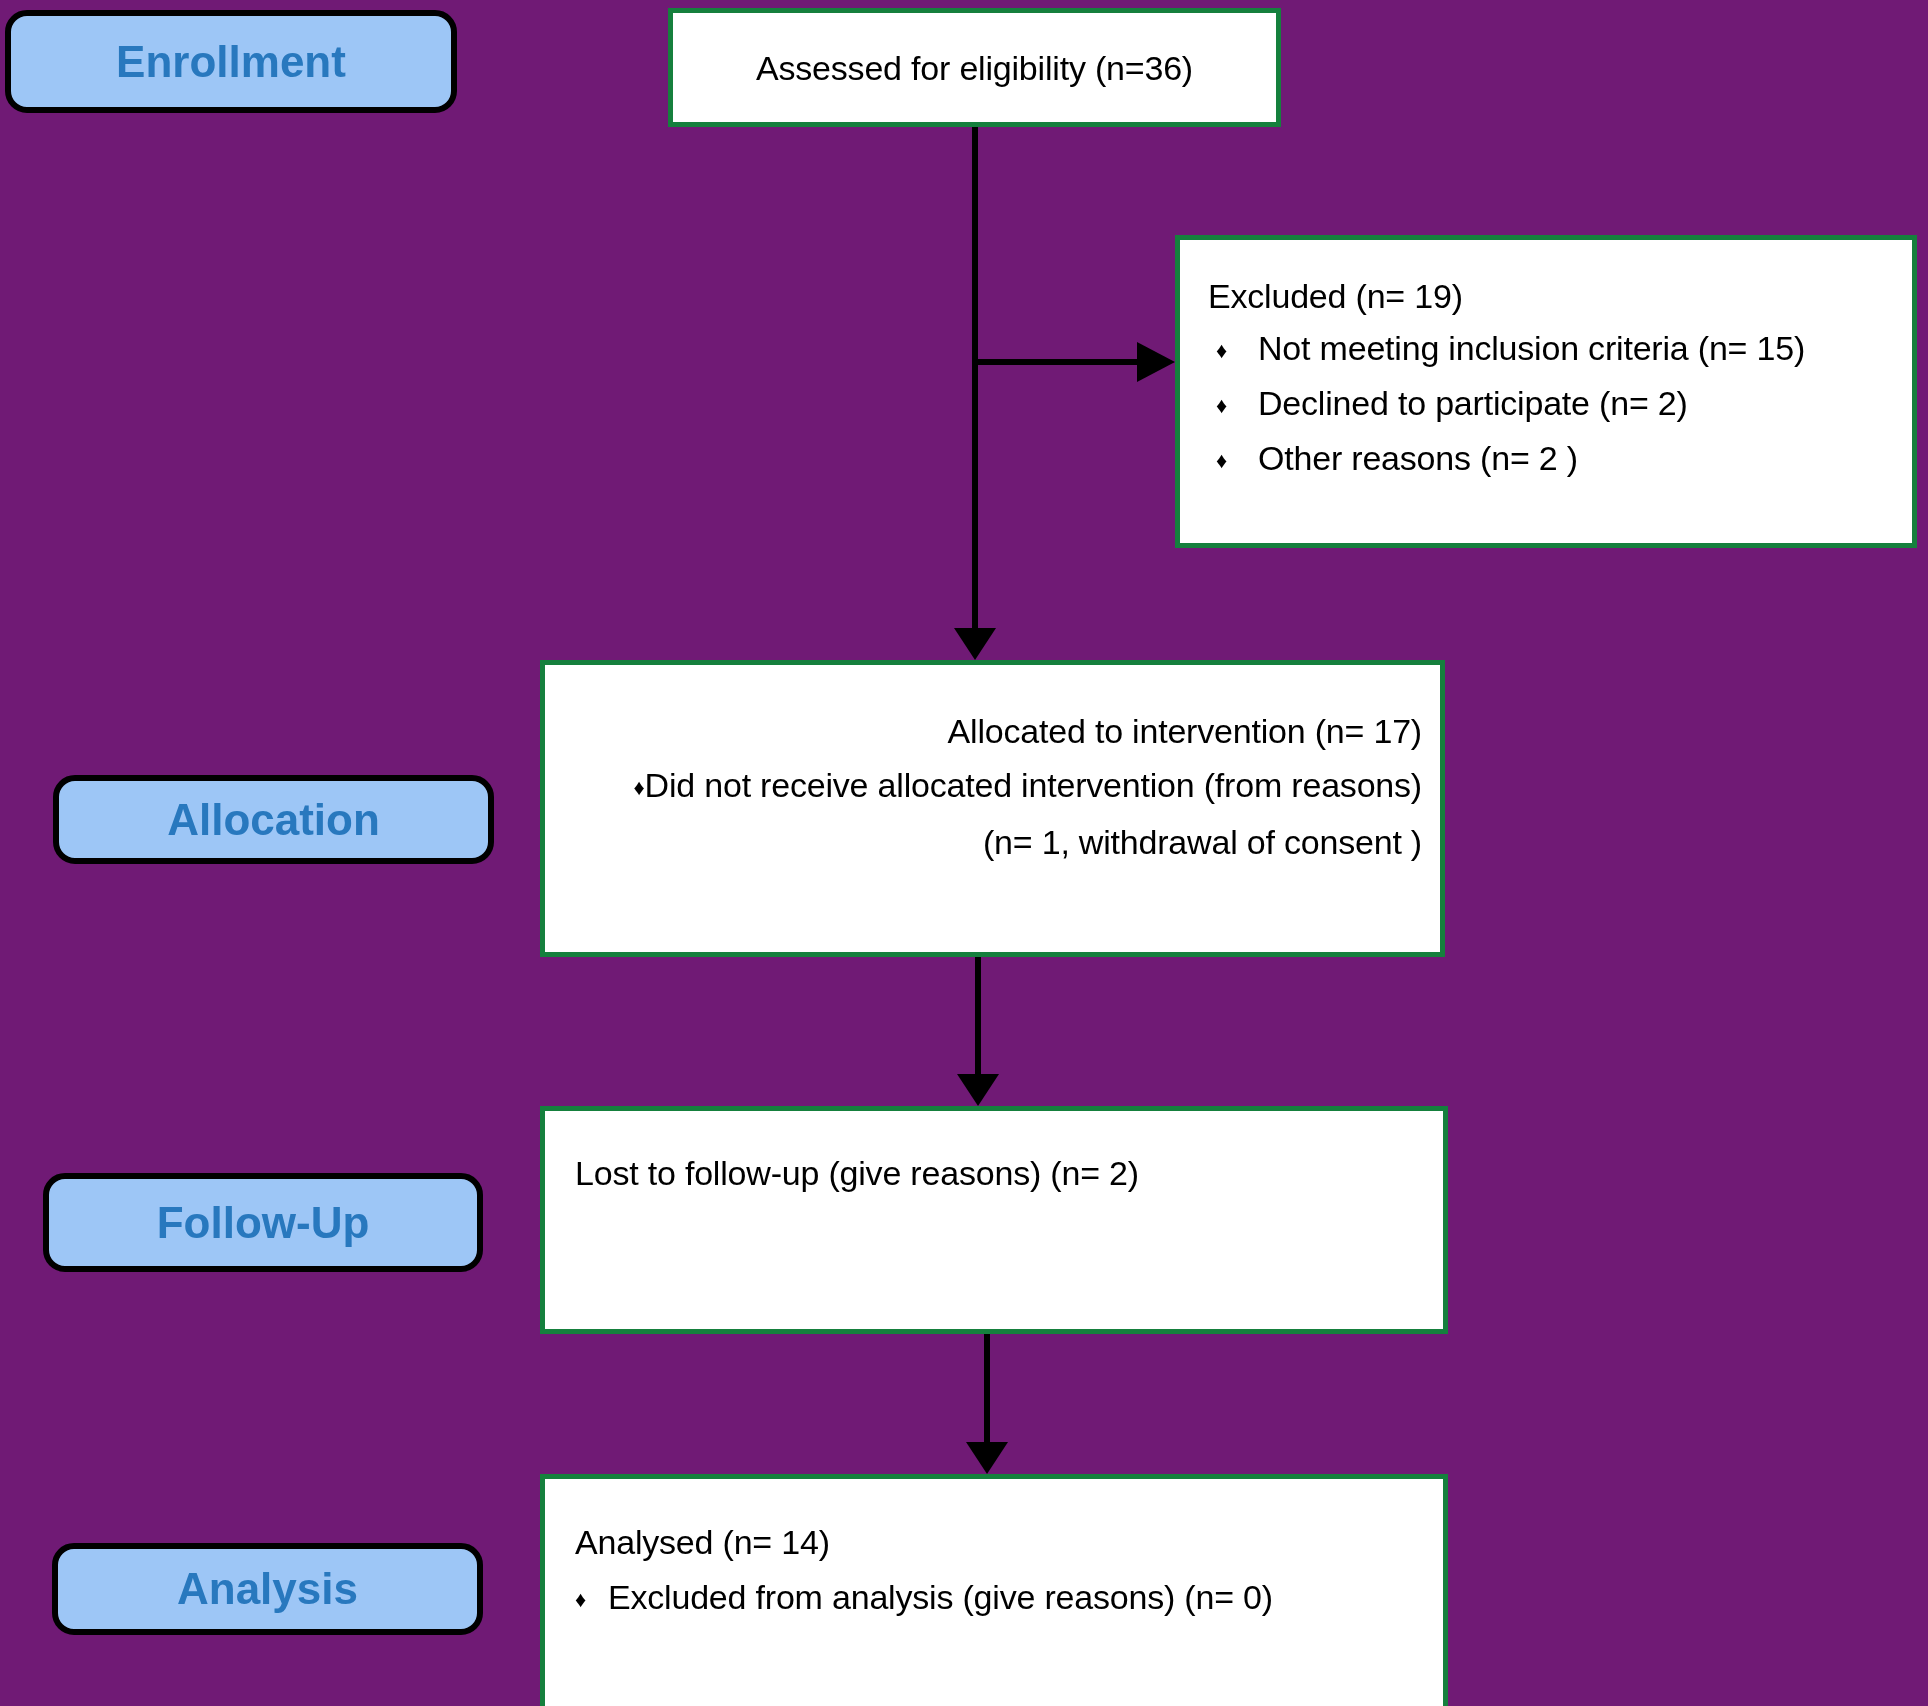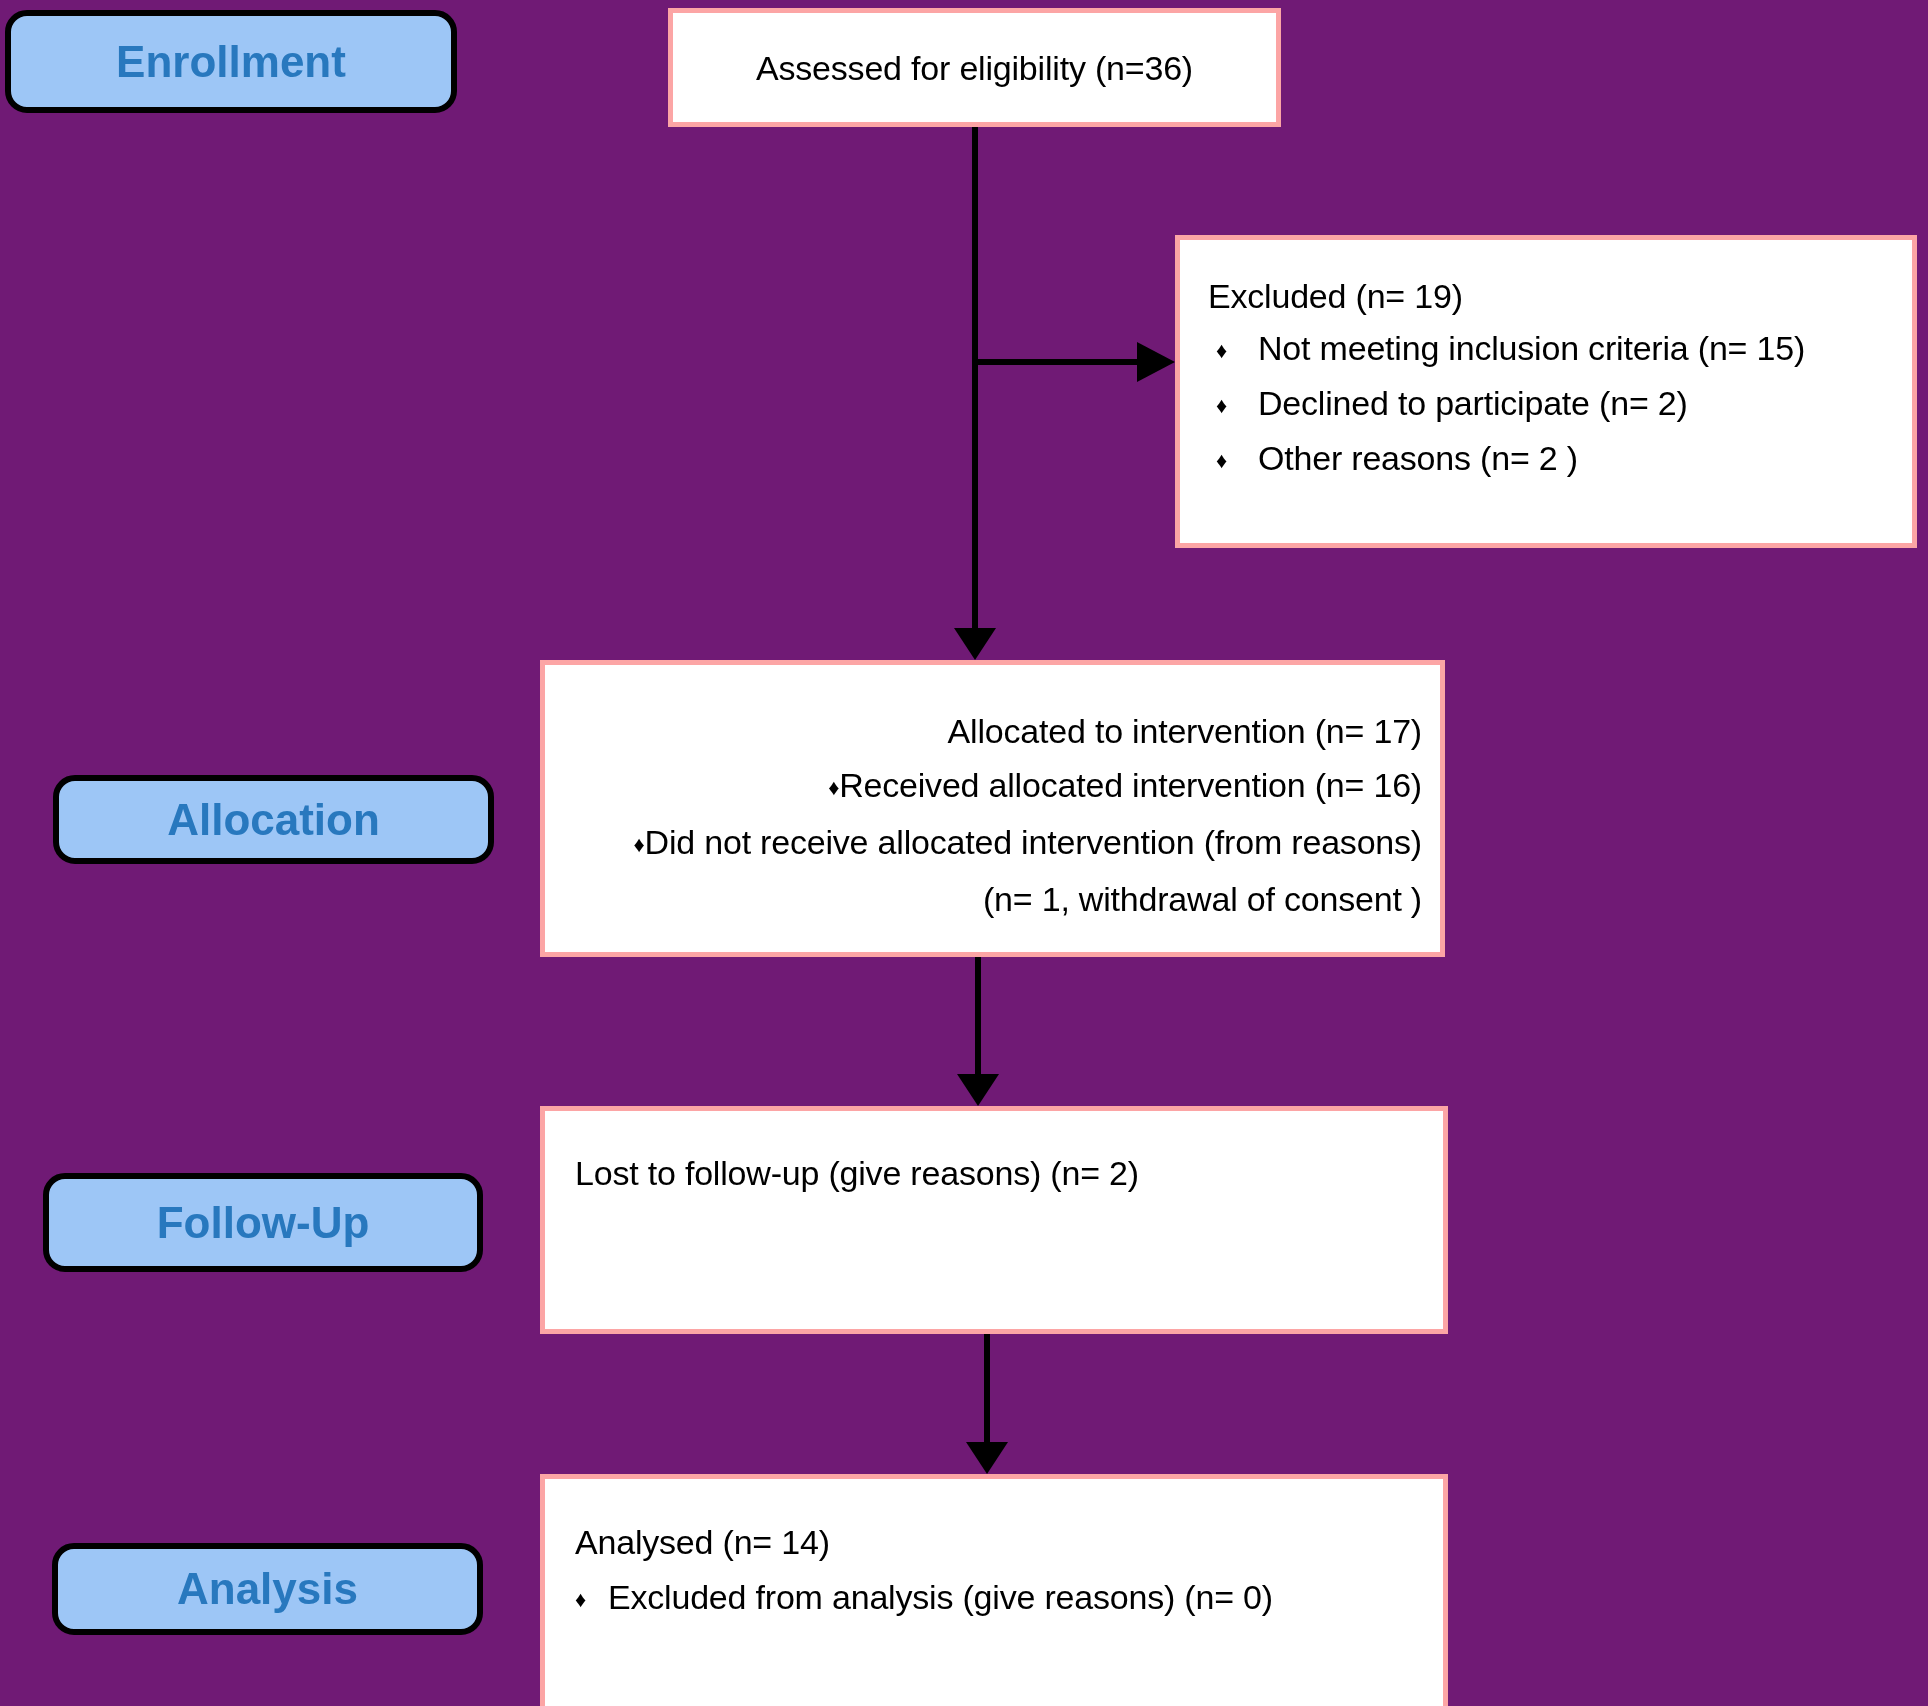--- a/index.html
+++ b/index.html
@@ -10,21 +10,21 @@
     background: #701a75;
     font-family: "Liberation Sans", sans-serif;
     color: #000000;
     overflow: hidden;
   }
 
   
   .flowbox {
     position: absolute;
     background: #ffffff;
-    border: 5px solid #fca5a5;
+    border: 5px solid #15803d;
     box-sizing: border-box;
     font-size: 34px;
     letter-spacing: -0.2px;
     line-height: 52px;
   }
   .nowrap { white-space: nowrap; }
 
   #box-assessed {
     left: 668px; top: 8px; width: 613px; height: 119px;
     display: flex; align-items: center; justify-content: center;
@@ -120,23 +120,20 @@
     <div class="bullet-item nowrap">
       <span class="bullet">♦</span><span>Declined to participate (n= 2)</span>
     </div>
     <div class="bullet-item nowrap">
       <span class="bullet">♦</span><span>Other reasons (n= 2 )</span>
     </div>
   </div>
 
   <div class="flowbox" id="box-allocated">
     <div class="nowrap">Allocated to intervention (n= 17)</div>
-    <div class="bullet-item nowrap">
-      <span class="bullet">♦</span><span>Received allocated intervention (n= 16)</span>
-    </div>
     <div class="bullet-item">
       <span class="bullet">♦</span><span>Did not receive allocated intervention (from reasons) (n= 1, withdrawal of consent )</span>
     </div>
   </div>
 
   <div class="flowbox" id="box-followup">
     <div class="nowrap">Lost to follow-up (give reasons) (n= 2)</div>
   </div>
 
   <div class="flowbox" id="box-analysed">

